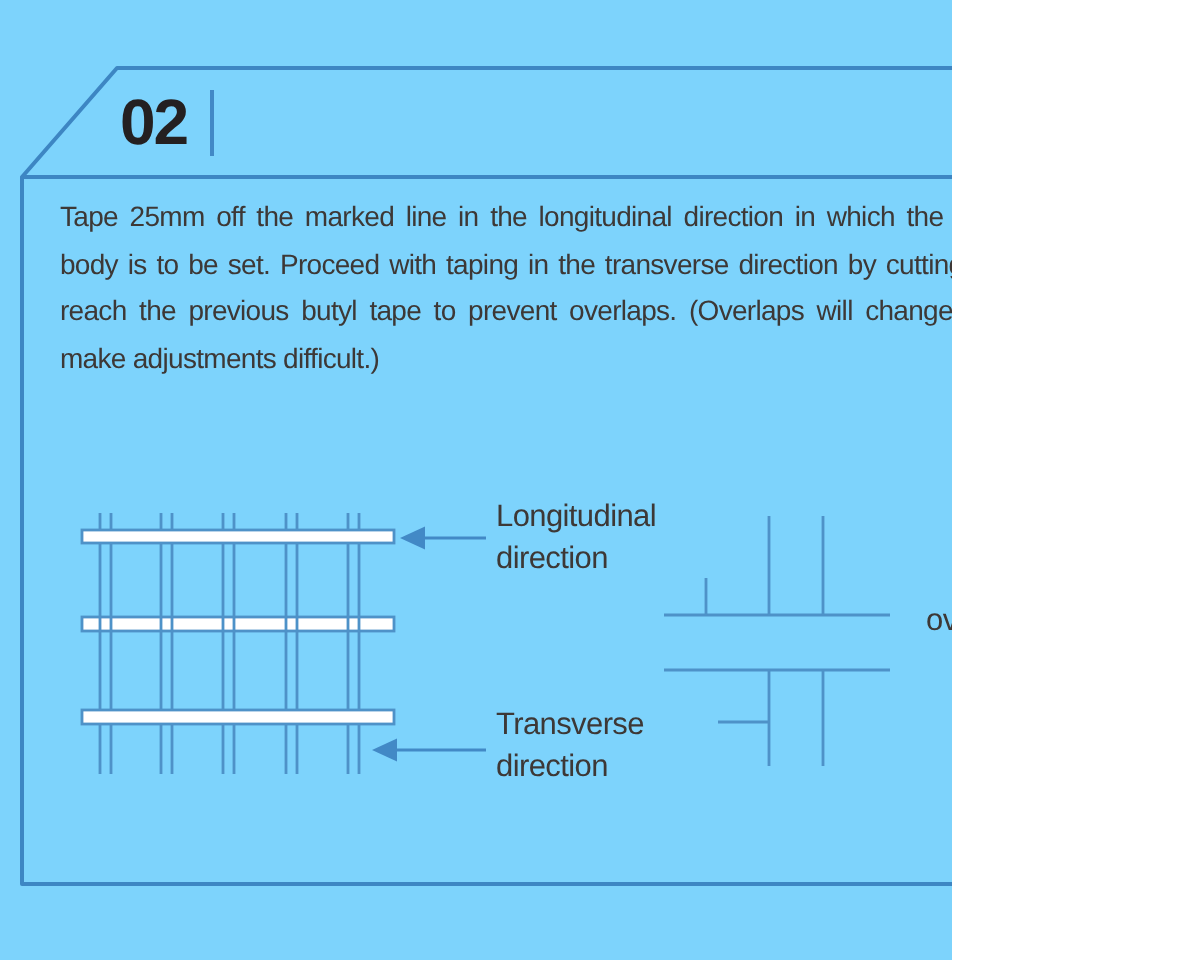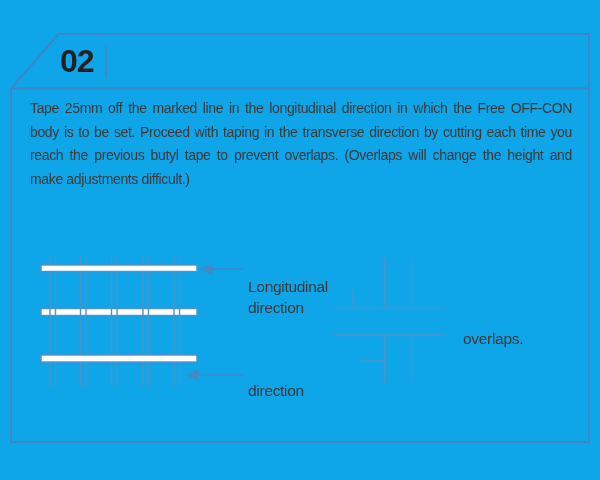--- a/index.html
+++ b/index.html
@@ -1,38 +1,38 @@
 <!DOCTYPE html>
 <html><head>
 <meta charset="utf-8">
 <style>
   html,body{margin:0;padding:0;background:#ffffff;}
   .page{
-    position:relative;width:600px;height:480px;background:#0ea5e9;overflow:hidden;
+    position:relative;width:476px;height:480px;background:#7dd3fc;overflow:hidden;
     font-family:"Liberation Sans","DejaVu Sans",sans-serif;
   }
   .linework{position:absolute;left:0;top:0;width:600px;height:480px;}
   .hdr-number{
     position:absolute;left:60px;top:44px;
     font-size:32px;font-weight:bold;color:#242021;letter-spacing:-1px;line-height:34px;
   }
   .hdr-divider{
     position:absolute;left:105px;top:45px;width:2px;height:33px;background:#4289c6;
   }
   .hdr-title{
     position:absolute;left:119px;top:50px;
     font-size:21px;font-weight:bold;color:#242021;letter-spacing:-0.6px;line-height:24px;white-space:nowrap;
   }
   .body-text{
     position:absolute;left:30px;top:97px;width:542px;
     font-size:14px;line-height:23.5px;color:#3d3836;letter-spacing:-0.35px;
     text-align:justify;
   }
   .diag-label{
-    position:absolute;font-size:15.5px;line-height:21px;color:#3d3836;letter-spacing:-0.3px;margin-top:28px;
+    position:absolute;font-size:15.5px;line-height:21px;color:#3d3836;letter-spacing:-0.3px;
   }
   .diag-label span{display:block;}
   .lbl-longitudinal{left:248px;top:248px;}
   .lbl-transverse{left:248px;top:352px;}
   .lbl-cut{left:463px;top:300px;}
 </style>
 </head>
 <body>
 
 <div class="page">
@@ -91,20 +91,21 @@
   <div class="hdr-divider"></div>
 
   <div class="body-text">Tape 25mm off the marked line in the longitudinal direction in which the Free OFF-CON body is to be set. Proceed with taping in the transverse direction by cutting each time you reach the previous butyl tape to prevent overlaps. (Overlaps will change the height and make adjustments difficult.)</div>
 
   <div class="diag-label lbl-longitudinal">
     <span>Longitudinal</span>
     <span>direction</span>
   </div>
 
   <div class="diag-label lbl-transverse">
+    <span>Transverse</span>
     <span>direction</span>
   </div>
 
   <div class="diag-label lbl-cut">
     <span>overlaps.</span>
   </div>
 
 </div>
 
 </body></html>

